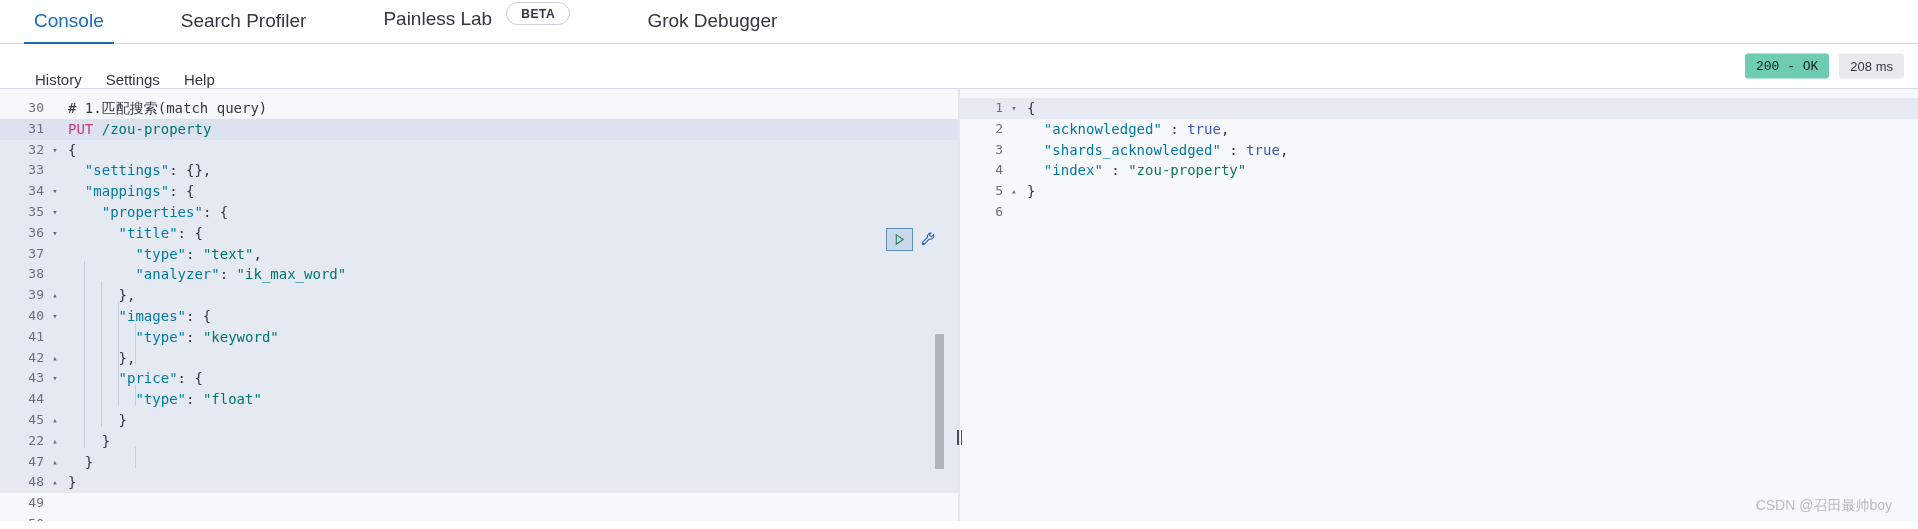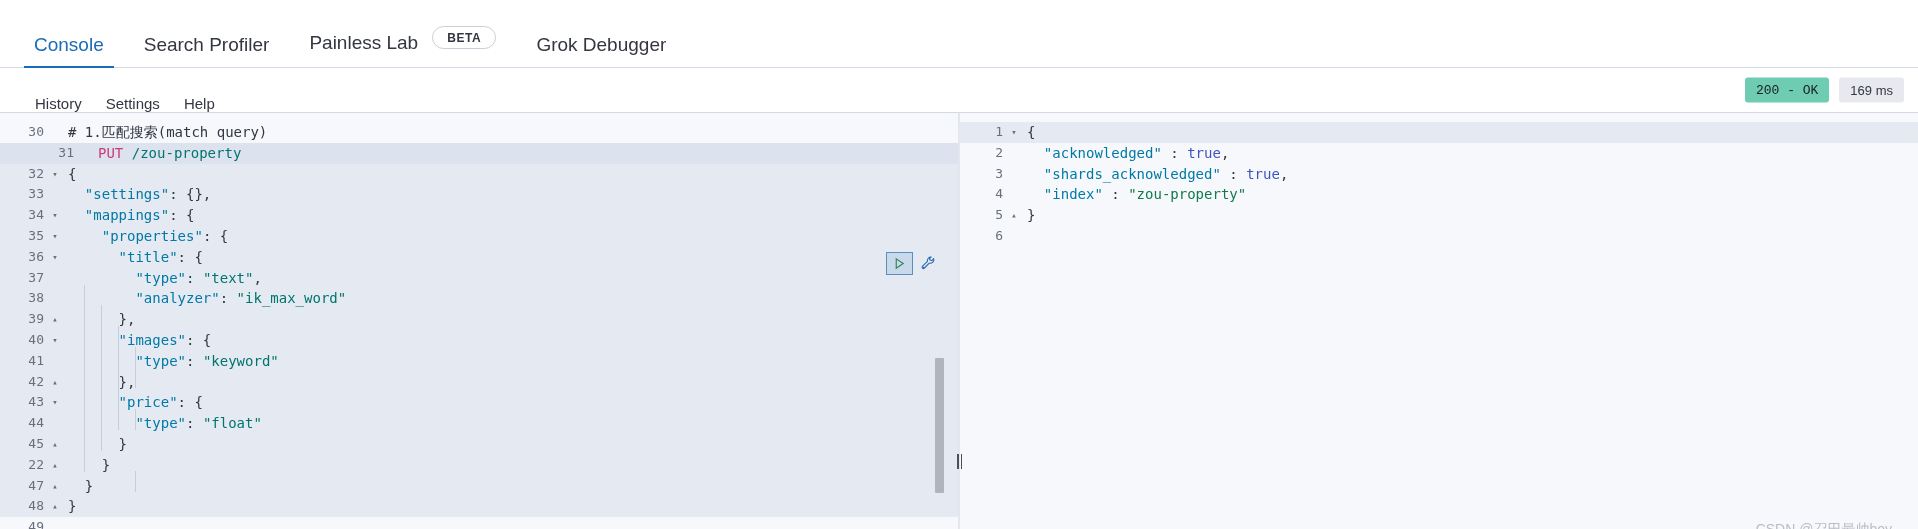--- a/index.html
+++ b/index.html
@@ -11,27 +11,28 @@
     width: 1918px;
     height: 529px;
     overflow: hidden;
     font-family: "Liberation Sans", sans-serif;
     color: #343741;
     -webkit-font-smoothing: antialiased;
   }
 
   
   .tabbar {
-    height: 68px;
+    height: 44px;
     background: #ffffff;
     display: flex;
     align-items: flex-end;
     padding-left: 14px;
     box-sizing: border-box;
     position: relative;
+    gap: 37px;
   }
   .tabbar::after {
     content: "";
     position: absolute;
     left: 0; right: 0; bottom: 0;
     height: 1px;
     background: #d3dae6;
   }
   .tab {
     font-size: 19px;
@@ -158,21 +159,21 @@
     color: #69707d;
     font-size: 9px;
     user-select: none;
   }
   .txt {
     padding-left: 6px;
     flex: 1;
     overflow: hidden;
   }
   .line.sel      { background: #e5e9f2; }
-  .line.cursor   { background: #dde3ee; padding-left: 30px; }
+  .line.cursor   { background: #dde3ee; }
 
   
   .k    { color: #0079a5; }  
   .s    { color: #00756e; }  
   .s2   { color: #0f7a4a; }  
   .b    { color: #343741; }  
   .m    { color: #cd3c78; }  
   .u    { color: #00756e; }  
   .c    { color: #343741; }  
   .bool { color: #3d54bd; }  
@@ -301,21 +302,21 @@
   </div>
 </div>
 
 <div class="menurow">
   <div class="menu-item">History</div>
   <div class="menu-item">Settings</div>
   <div class="menu-item">Help</div>
 
   <div class="status-group">
     <span class="badge ok">200 - OK</span>
-    <span class="badge time">169 ms</span>
+    <span class="badge time">208 ms</span>
   </div>
 </div>
 
 <div class="workspace">
 
   <div class="pane request">
     <div class="code" id="request-code" style="top: 9px;">
         <div class="line"><span class="gutter">30</span><span class="fold"></span><span class="txt"><span class="c"># 1.匹配搜索(match query)</span></span></div>
         <div class="line sel cursor"><span class="gutter">31</span><span class="fold"></span><span class="txt"><span class="m">PUT</span><span class="b"> </span><span class="u">/zou-property</span></span></div>
         <div class="line sel"><span class="gutter">32</span><span class="fold">▾</span><span class="txt"><span class="b">{</span></span></div>

